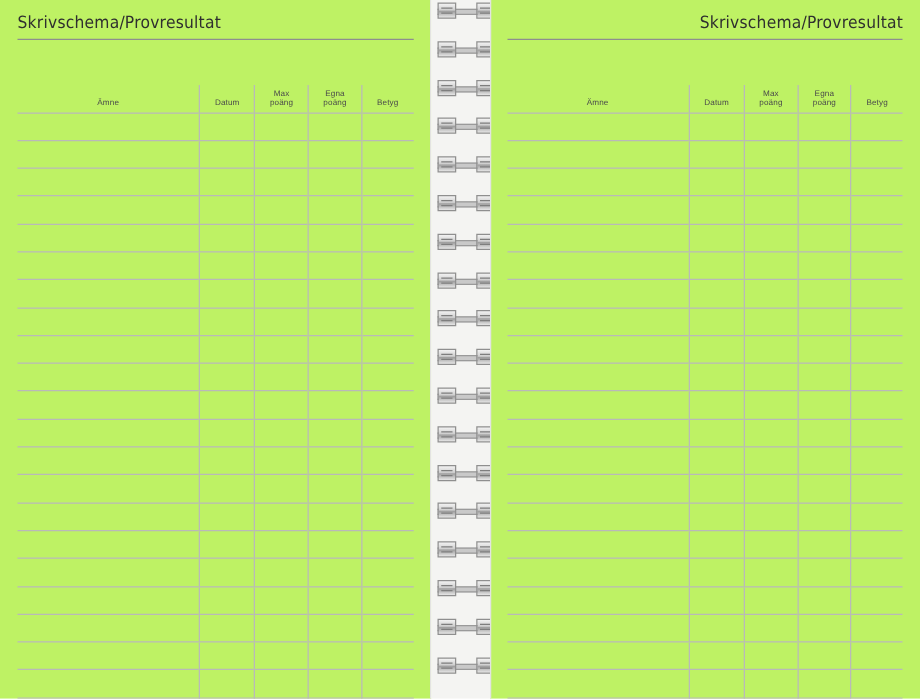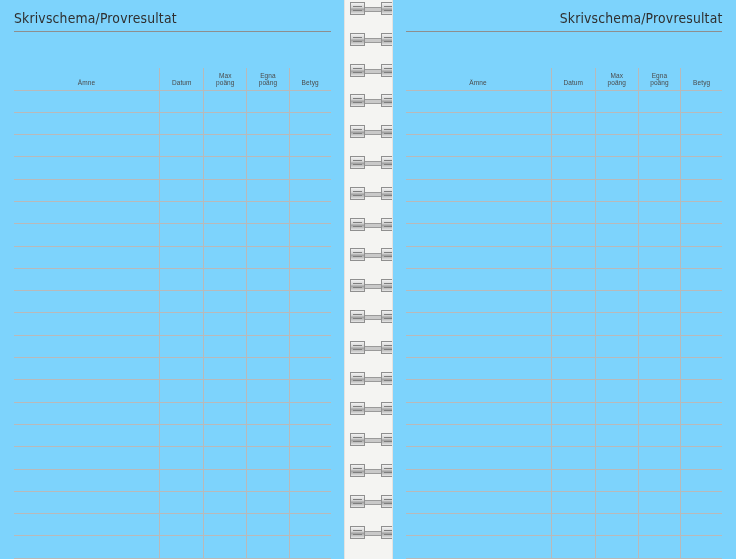--- a/index.html
+++ b/index.html
@@ -20,21 +20,21 @@
     position: absolute;
     inset: 0;
     display: flex;
     flex-direction: row;
   }
 
   .page {
     position: relative;
     width: 405px;
     height: 559px;
-    background: #7dd3fc;
+    background: #bef264;
     box-sizing: border-box;
   }
   .page.left  { padding: 0 14px 0 14px; }
   .page.right { padding: 0 14px 0 14px; }
 
   .gutter {
     width: 56px;
     height: 559px;
     position: relative;
     background: #f4f4f2;

